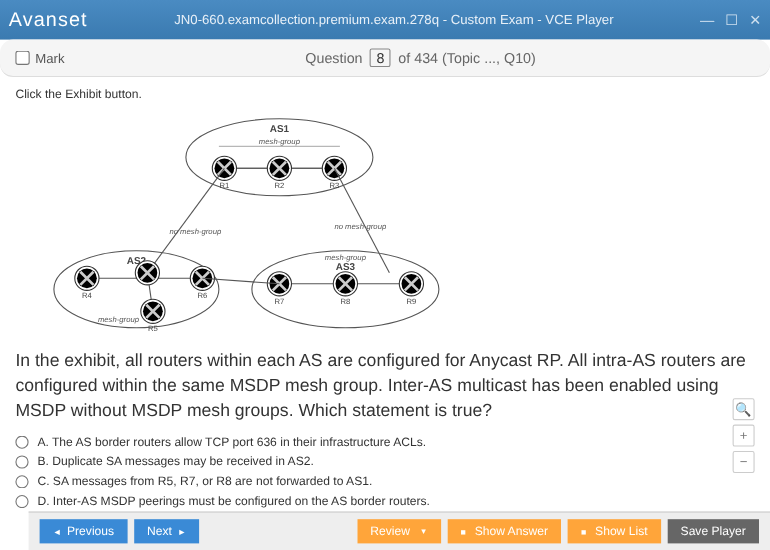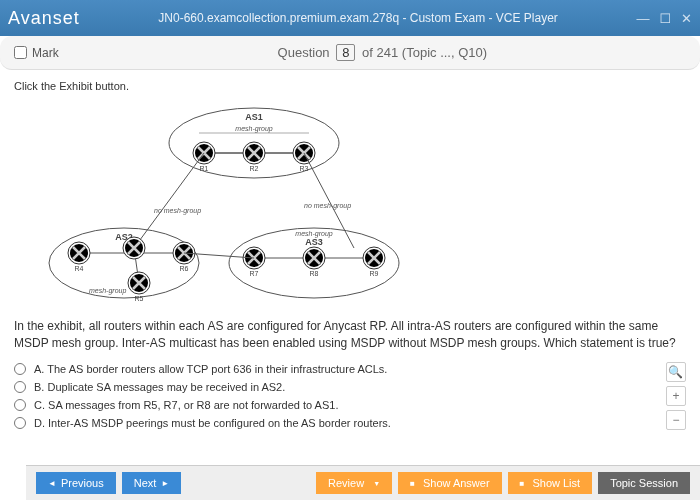--- a/index.html
+++ b/index.html
@@ -15,21 +15,21 @@
   .qcenter { flex: 1; text-align: center; font-size: 13px; color: #666; }
   .qnum { display: inline-block; border: 1px solid #888; border-radius: 2px; padding: 0 5px; margin: 0 3px; color: #333; }
   .content { flex: 1; overflow: hidden; padding: 10px 14px; position: relative; color: #333; }
   .exhibit-text { font-size: 11px; margin-bottom: 6px; }
   .diagram { width: 370px; height: 210px; margin: 0 auto 10px 30px; position: relative; }
   .diagram svg { width: 100%; height: 100%; }
   .node { fill: #000; }
   .aslabel { font-size: 9px; font-weight: bold; fill: #444; }
   .rlabel { font-size: 7px; fill: #444; }
   .mglabel { font-size: 7px; fill: #555; font-style: italic; }
-  .qtext { font-size: 12px; color: #333; line-height: 1.4; margin-bottom: 8px; }
+  .qtext { font-size: 16px; color: #333; line-height: 1.4; margin-bottom: 8px; }
   .answers { font-size: 11px; }
   .answer-row { display: flex; align-items: center; gap: 8px; padding: 3px 0; }
   .answer-row input { width: 12px; height: 12px; }
   .zoom { position: absolute; right: 14px; bottom: 35px; display: flex; flex-direction: column; gap: 4px; }
   .zoom button { width: 20px; height: 20px; border: 1px solid #ccc; background: #fff; border-radius: 2px; font-size: 12px; color: #777; cursor: pointer; }
   .footer { background: #eee; border-top: 1px solid #ccc; padding: 6px 10px; display: flex; align-items: center; gap: 6px; margin-left: 26px; }
   .btn { border: none; padding: 5px 12px; font-size: 11px; color: #fff; cursor: pointer; display: inline-flex; align-items: center; gap: 5px; }
   .btn-blue { background: #3a8ad6; }
   .btn-orange { background: #ffa53a; }
   .btn-dark { background: #666; }
@@ -53,21 +53,21 @@
 </div>
 
 <div class="questionbar">
   <label class="mark-wrap">
     <input type="checkbox" style="">
     <span>Mark</span>
   </label>
   <div class="qcenter">
     <span>Question</span>
     <span class="qnum">8</span>
-    <span>of 241 (Topic ..., Q10)</span>
+    <span>of 434 (Topic ..., Q10)</span>
   </div>
 </div>
 
 <div class="content">
   <div class="exhibit-text">Click the Exhibit button.</div>
 
   <div class="diagram">
     <svg viewBox="0 0 370 210">
 
       <ellipse cx="210" cy="45" rx="85" ry="35" fill="none" stroke="#555" stroke-width="1"></ellipse>
@@ -196,14 +196,14 @@
   <span class="spacer"></span>
   <button class="btn btn-orange arrow-down">
       <span>Review</span>
     </button>
   <button class="btn btn-orange sq">
       <span>Show Answer</span>
     </button>
   <button class="btn btn-orange sq">
       <span>Show List</span>
     </button>
-  <button class="btn btn-dark">Topic Session</button>
+  <button class="btn btn-dark">Save Player</button>
 </div>
 
 </body></html>

